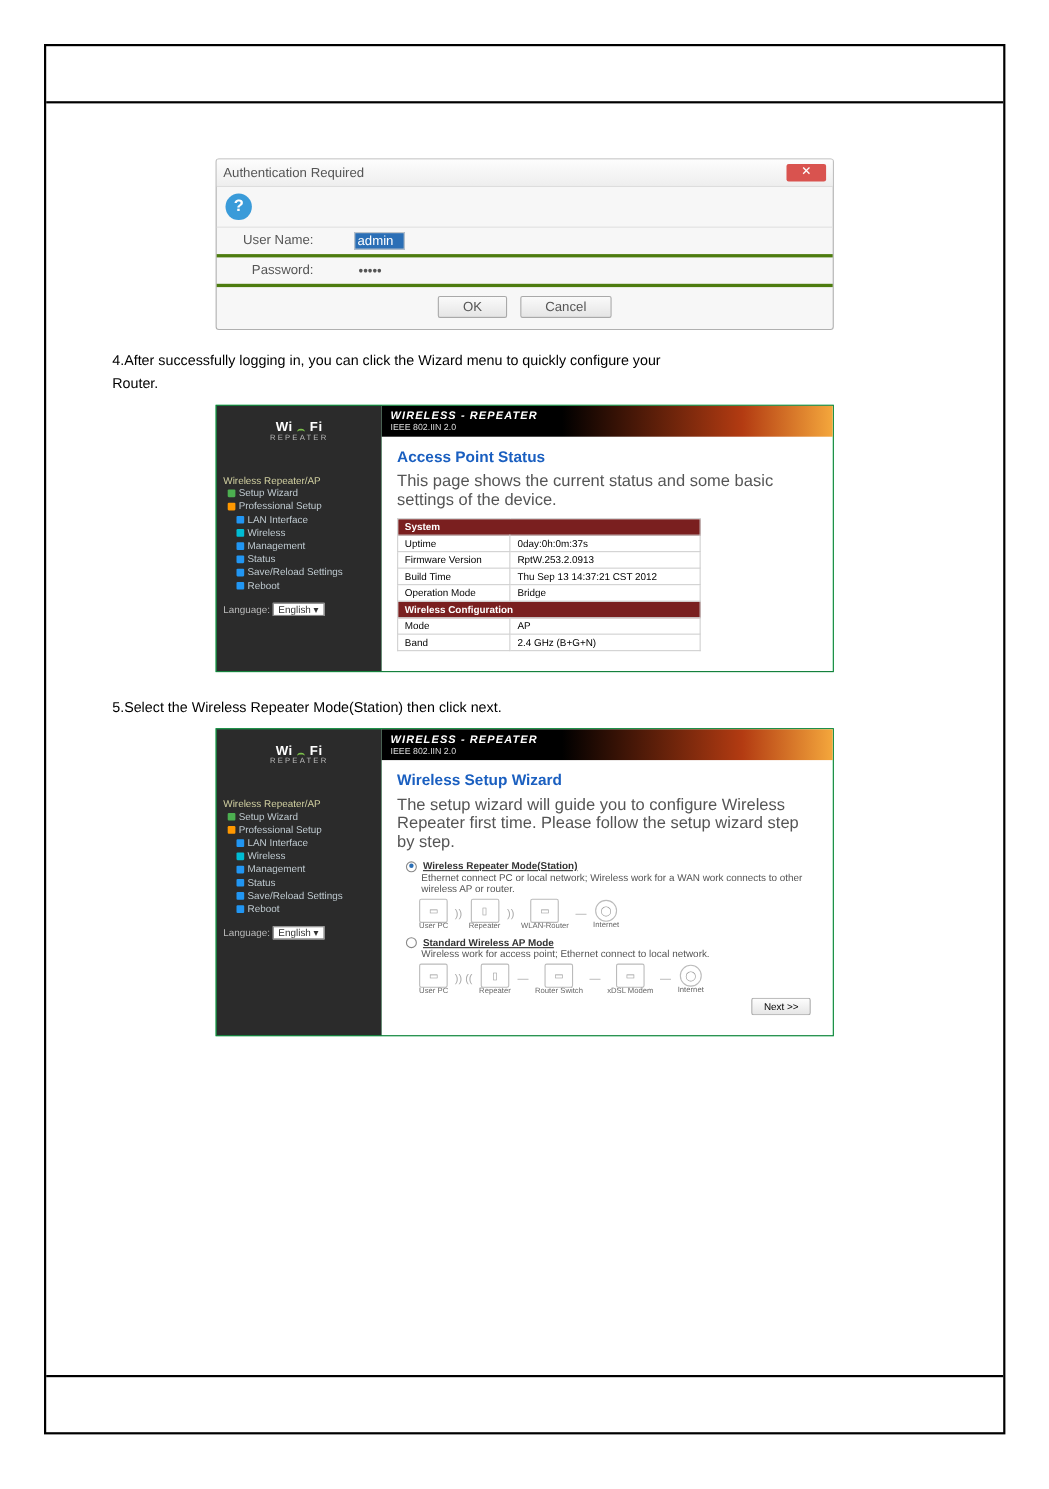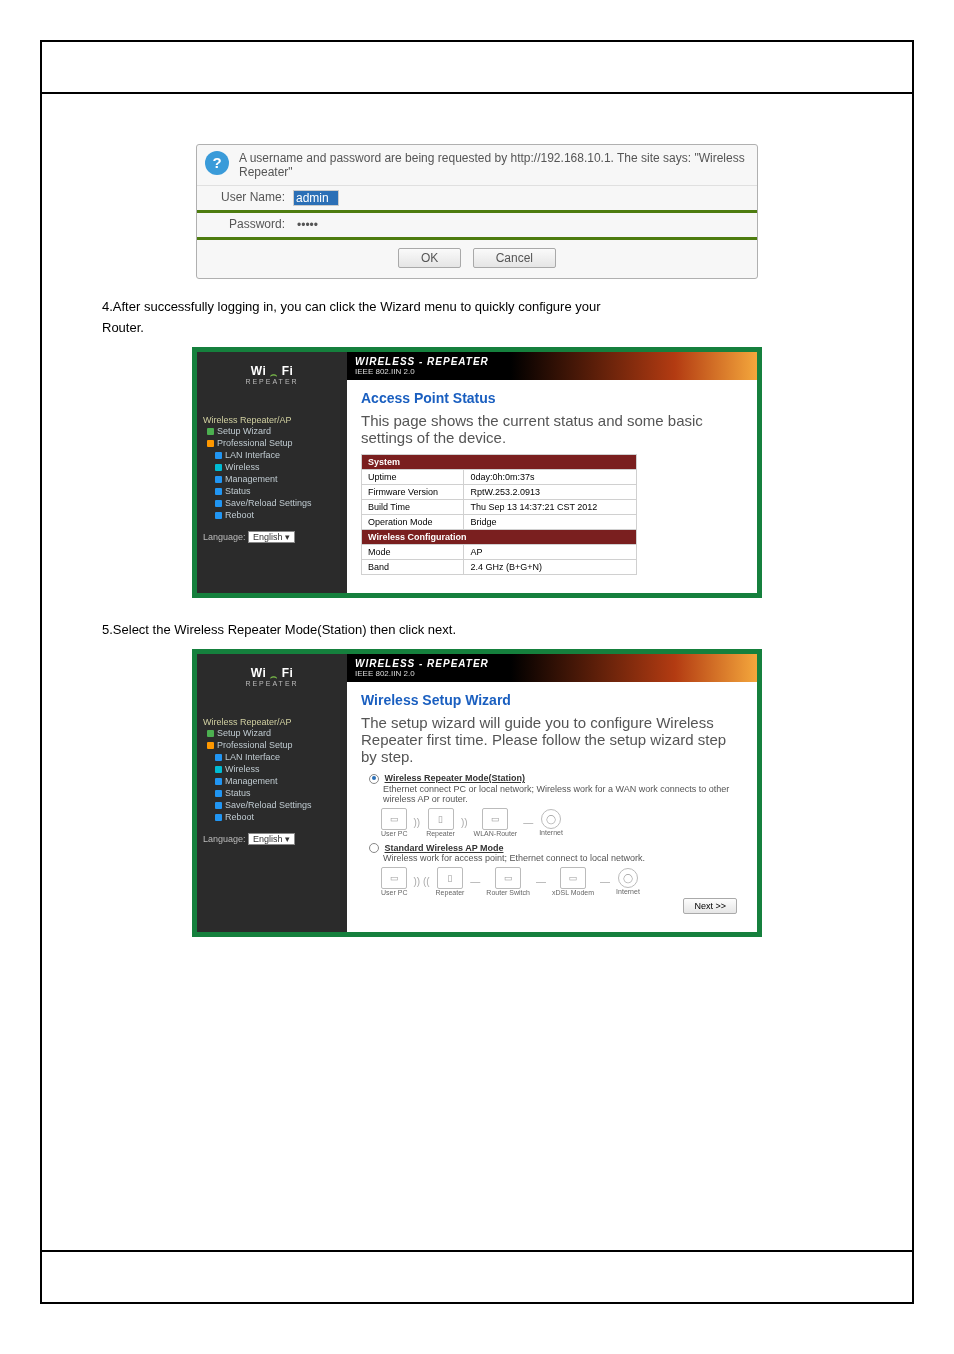--- a/index.html
+++ b/index.html
@@ -98,20 +98,21 @@
     width: 80px;
     text-align: right;
     padding-right: 8px;
   }
   .auth-input {
     flex: 1;
     font-size: 12px;
     padding: 1px 4px;
     background: #fff;
     border: 1px solid #ccc;
+    margin-left: 29px;
   }
   .auth-input.sel {
     background: #2b6fb6;
     color: #fff;
     display: inline-block;
     width: 40px;
     padding: 0 2px;
   }
   .auth-buttons {
     text-align: center;
@@ -124,21 +125,21 @@
     padding: 2px 22px;
     margin: 0 4px;
     background: linear-gradient(#fafafa,#e5e5e5);
     font-size: 12px;
   }
 
   
   .router-shot {
     width: 560px;
     margin: 12px auto 24px auto;
-    border: 5px solid #15803d;
+    border: 1px solid #15803d;
     display: flex;
     font-size: 10px;
     background: #22c55e;
   }
   .router-sidebar {
     width: 138px;
     background: #2b2b2b;
     color: #ddd;
     padding: 6px 6px 20px 6px;
   }
@@ -324,23 +325,28 @@
 </style>
 </head>
 <body>
 
 <div class="page-frame">
   <div class="header-line"></div>
 
   <div class="content">
 
     <div class="auth-dialog">
+      <div class="auth-title-row">
+        <div class="auth-title-left">
+          <span>Authentication Required</span>
+        </div>
+        <div class="close-x">✕</div>
+      </div>
       <div class="auth-body">
         <div class="q-icon">?</div>
-        <div class="auth-msg">A username and password are being requested by http://192.168.10.1. The site says: "Wireless Repeater"</div>
       </div>
       <div class="auth-row">
         <div class="auth-row-label">User Name:</div>
         <div><span class="auth-input sel">admin</span></div>
       </div>
       <div class="auth-row">
         <div class="auth-row-label">Password:</div>
         <div class="auth-input" style="flex:0 0 auto;width:50px;border:none;background:transparent">•••••</div>
       </div>
       <div class="auth-buttons">

